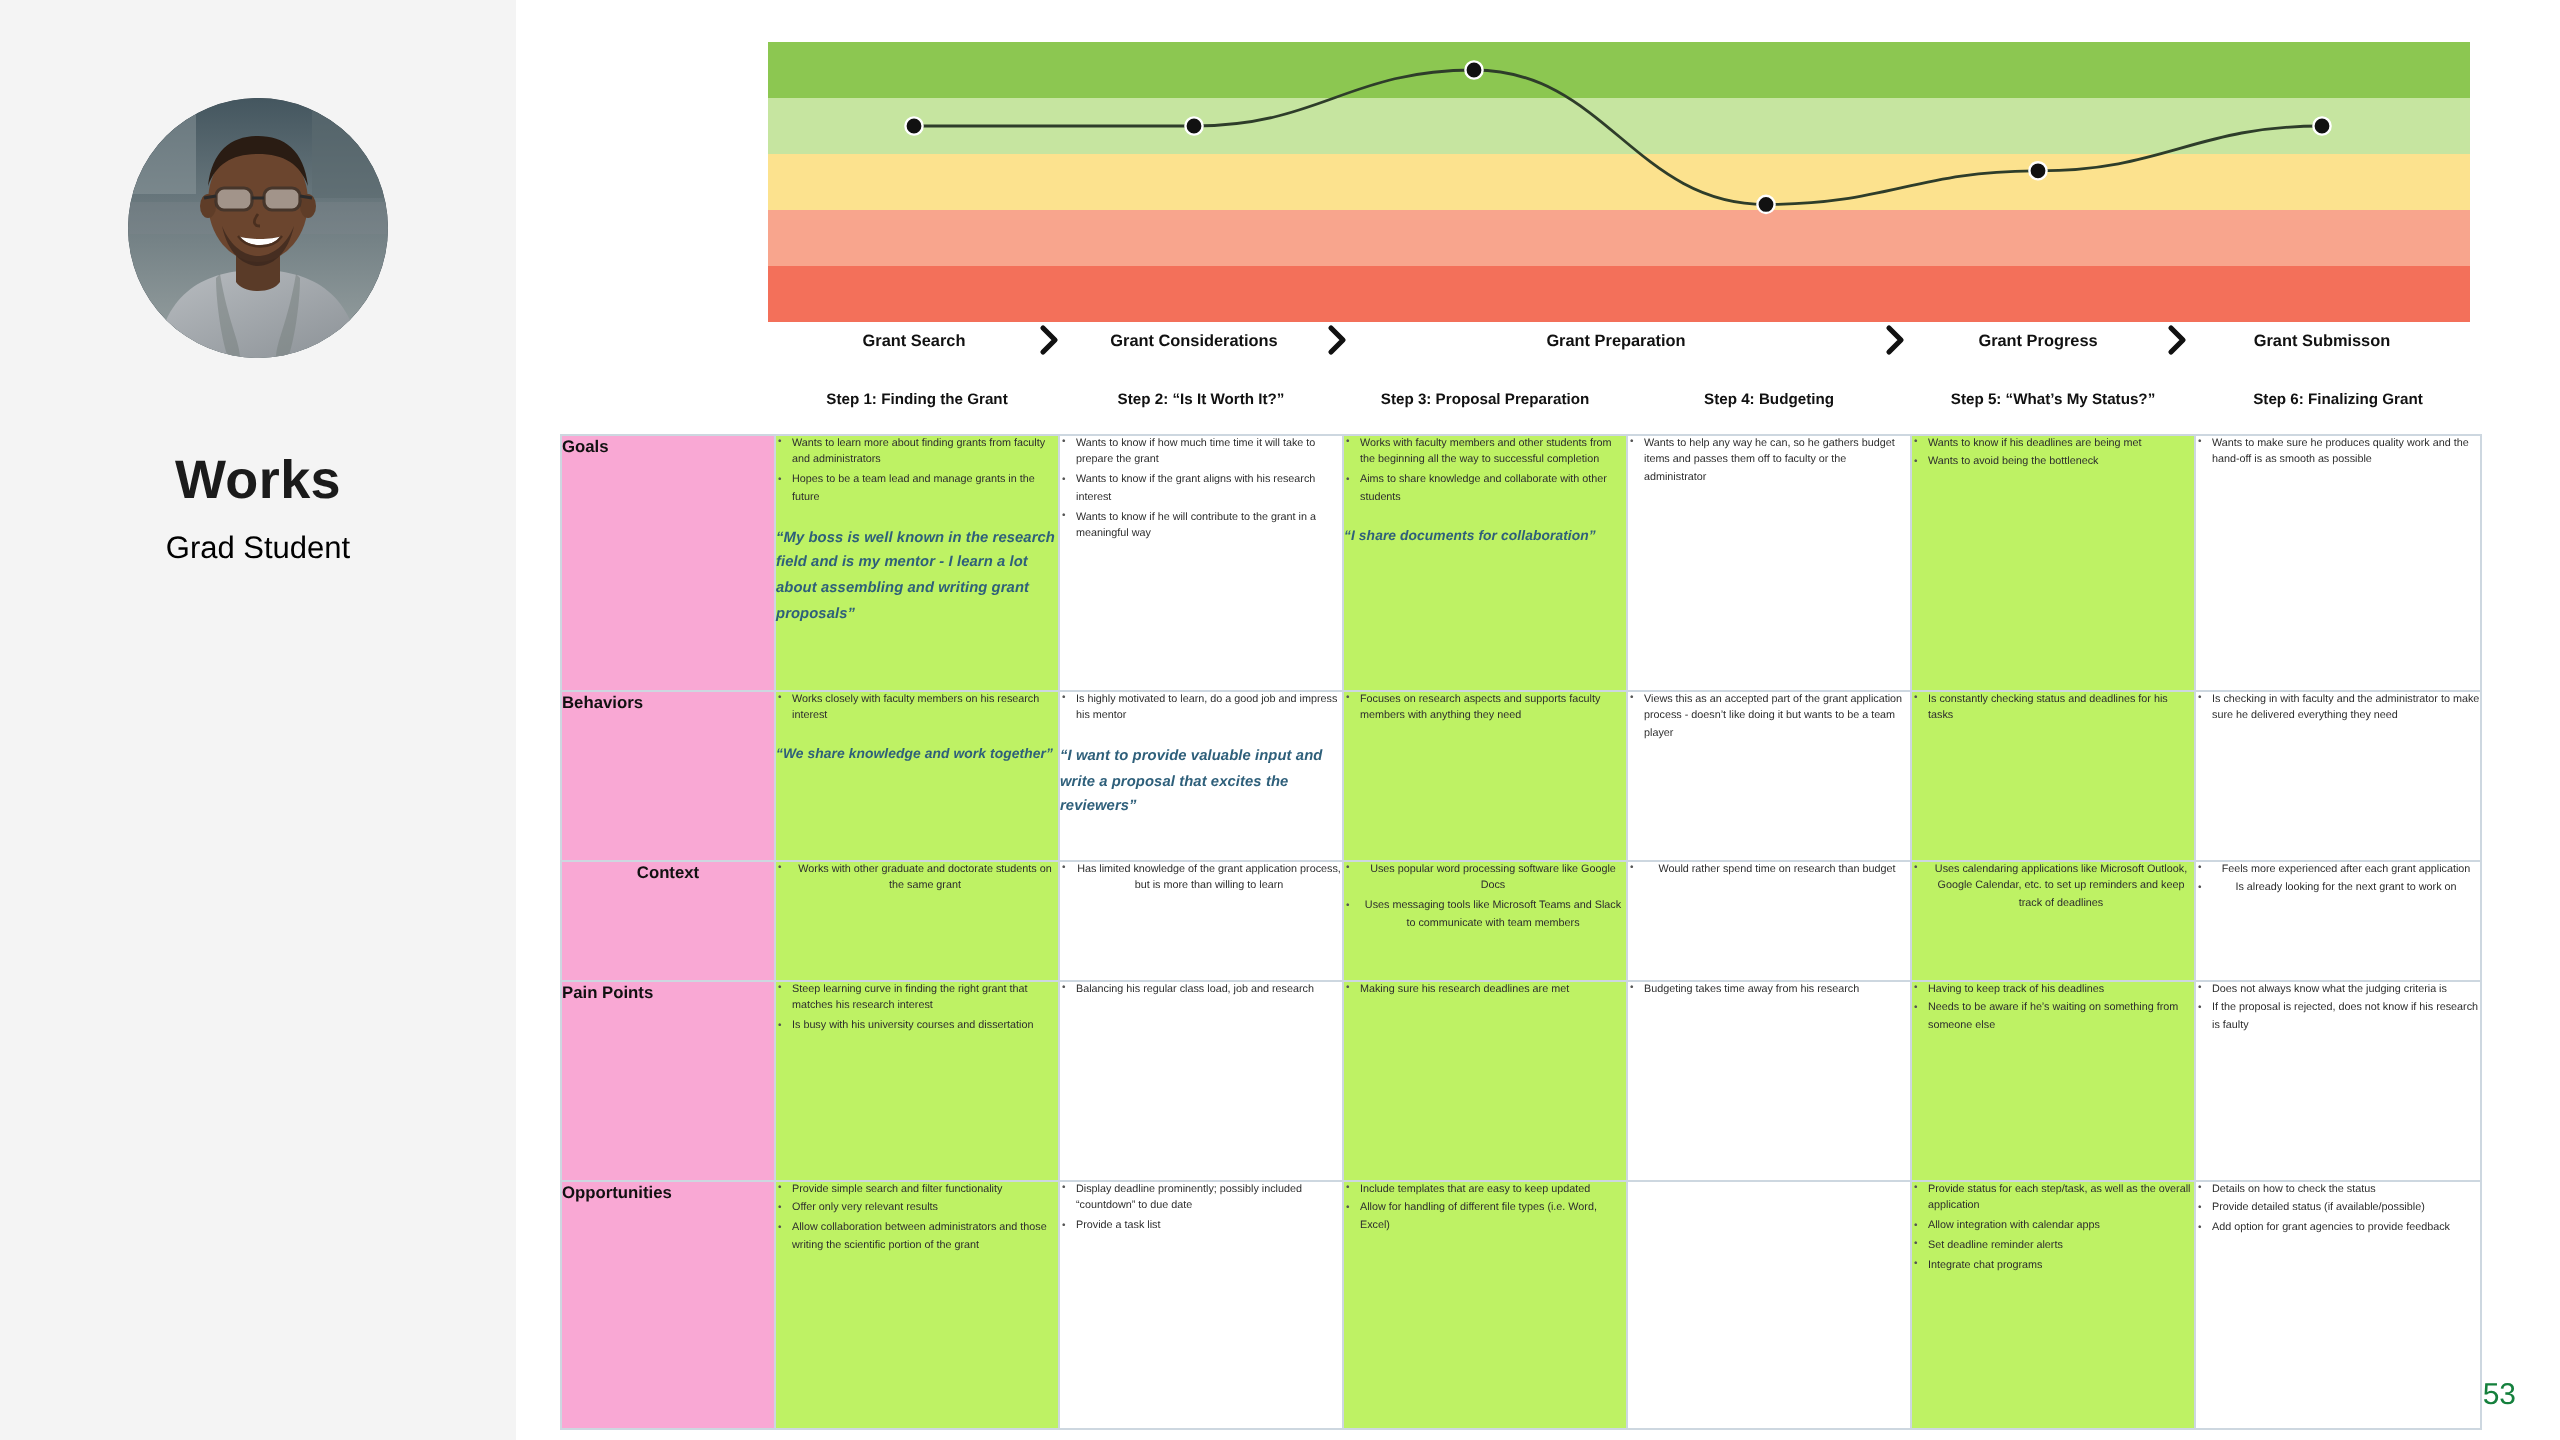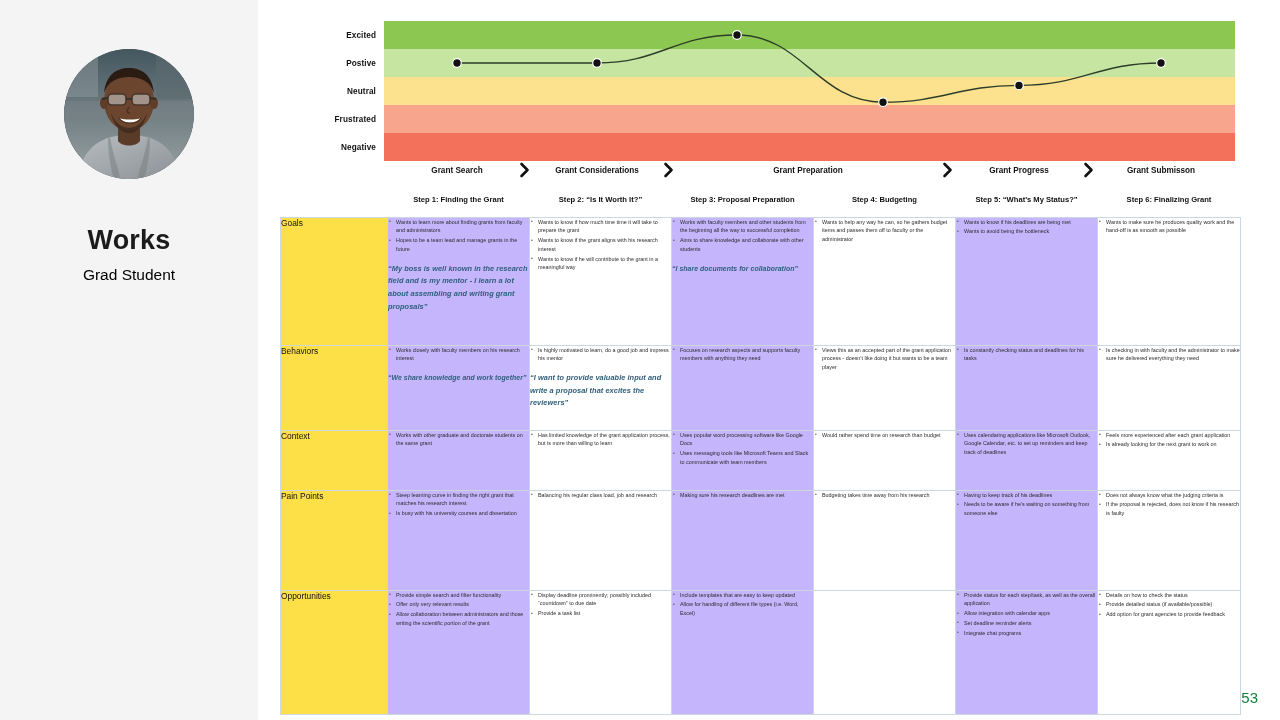--- a/index.html
+++ b/index.html
@@ -83,26 +83,26 @@
   .col-s6     { width: 143px; }
 
   .hdr-row td { border: none; height: 22px; padding: 0; }
   .hdr-cell {
     text-align: center; font-size: 7.6px; font-weight: bold; color: #111;
     padding-top: 8px; white-space: nowrap;
   }
   .hdr-blank { border: none; }
 
   .row-label {
-    font-size: 8.4px; font-weight: normal; color: #111;
+    font-size: 8.4px; font-weight: bold; color: #111;
     padding: 9px 0 0 13px;
-    background: #fde047;
+    background: #f9a8d4;
   }
   .cell { padding: 8px 7px 8px 6px; }
-  .cell.shade { background: #c4b5fd; }
+  .cell.shade { background: #bef264; }
   .cell.plain { background: #ffffff; }
 
   .cell ul { list-style: none; margin: 0; padding: 0; }
   .cell li {
     position: relative; padding-left: 8px; margin-bottom: 1px;
     font-size: 5.4px; line-height: 1.62; color: #2d2d2d;
   }
   .cell li:before {
     content: "\2022"; position: absolute; left: 1px; top: -0.5px;
     font-size: 5px; color: #555;
@@ -172,27 +172,20 @@
 
           <path d="M47 64 C50 78 58 84 65 84 C72 84 80 78 83 64 C78 76 70 79 65 79 C60 79 52 76 47 64 Z" fill="#33221a" opacity="0.65"></path>
         </g>
       </svg>
     </div>
     <div class="persona-name">Works</div>
     <div class="persona-role">Grad Student</div>
   </aside>
 
   <section class="chart-area">
-    <div class="mood-labels">
-        <div class="mood-label" style="top: 14px;">Excited</div>
-        <div class="mood-label" style="top: 42px;">Postive</div>
-        <div class="mood-label" style="top: 70px;">Neutral</div>
-        <div class="mood-label" style="top: 98px;">Frustrated</div>
-        <div class="mood-label" style="top: 126px;">Negative</div>
-      </div>
     <div class="bands">
         <div class="band" style="top: 0px; background: rgb(140, 199, 81);"></div>
         <div class="band" style="top: 28px; background: rgb(198, 229, 160);"></div>
         <div class="band" style="top: 56px; background: rgb(252, 226, 142);"></div>
         <div class="band" style="top: 84px; background: rgb(248, 165, 141);"></div>
         <div class="band" style="top: 112px; background: rgb(243, 112, 90);"></div>
       </div>
     <svg class="plot-svg" viewBox="0 0 851 140" preserveAspectRatio="none">
       <path id="mood-line" fill="none" stroke="#2e3d2a" stroke-width="1.4" stroke-linecap="round" d="M 73 42 L 213 42 C 276 42 290 14 353 14 C 418.7 14 433.3 81.2 499 81.2 C 560.2 81.2 573.8 64.39999999999999 635 64.39999999999999 C 698.9 64.39999999999999 713.1 42 777 42"></path>
       <g id="mood-points">
@@ -324,21 +317,21 @@
             <ul>
               <li>Is constantly checking status and deadlines for his tasks</li>
             </ul>
           </td>
           <td class="cell plain">
             <ul>
               <li>Is checking in with faculty and the administrator to make sure he delivered everything they need</li>
             </ul>
           </td>
         </tr>
-        <tr style="height: 60px;">
+        <tr style="height: 60px; text-align: center;">
           <td class="row-label">Context</td>
           <td class="cell shade">
             <ul>
               <li>Works with other graduate and doctorate students on the same grant</li>
             </ul>
           </td>
           <td class="cell plain">
             <ul>
               <li>Has limited knowledge of the grant application process, but is more than willing to learn</li>
             </ul>

